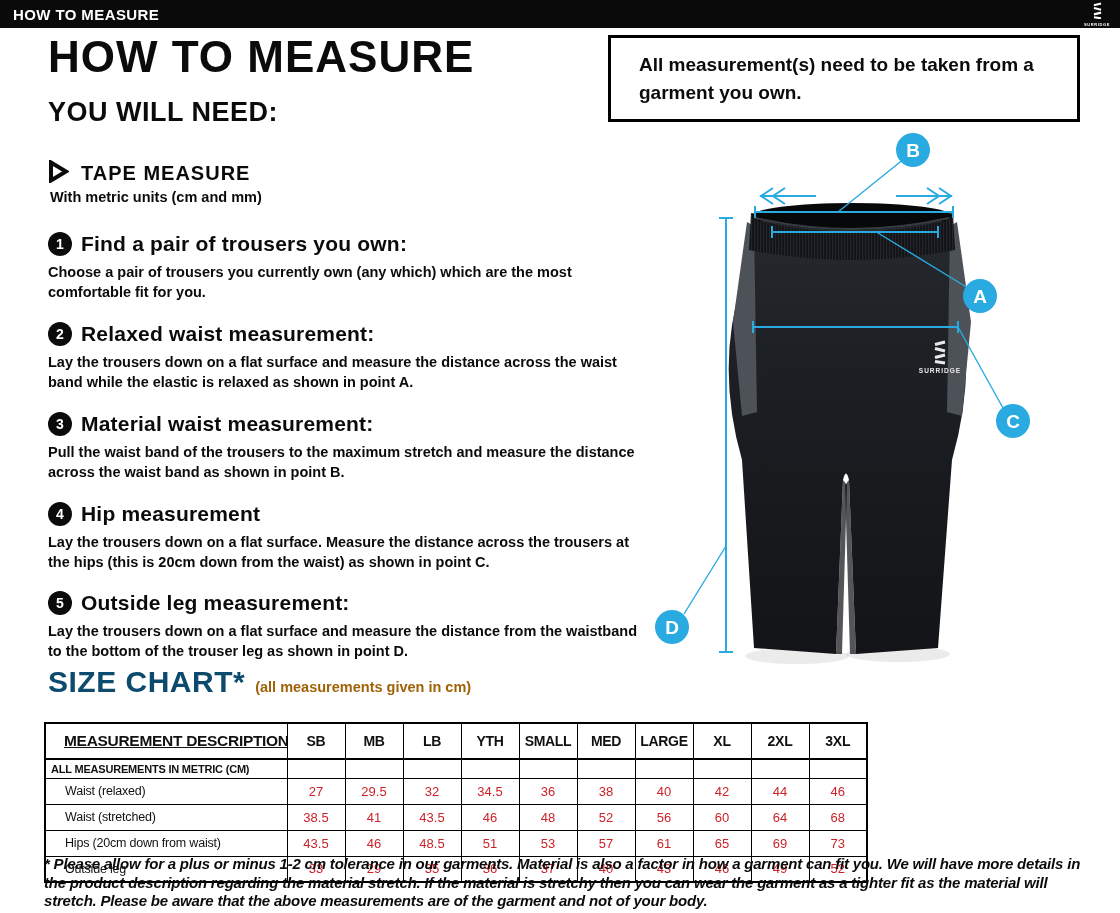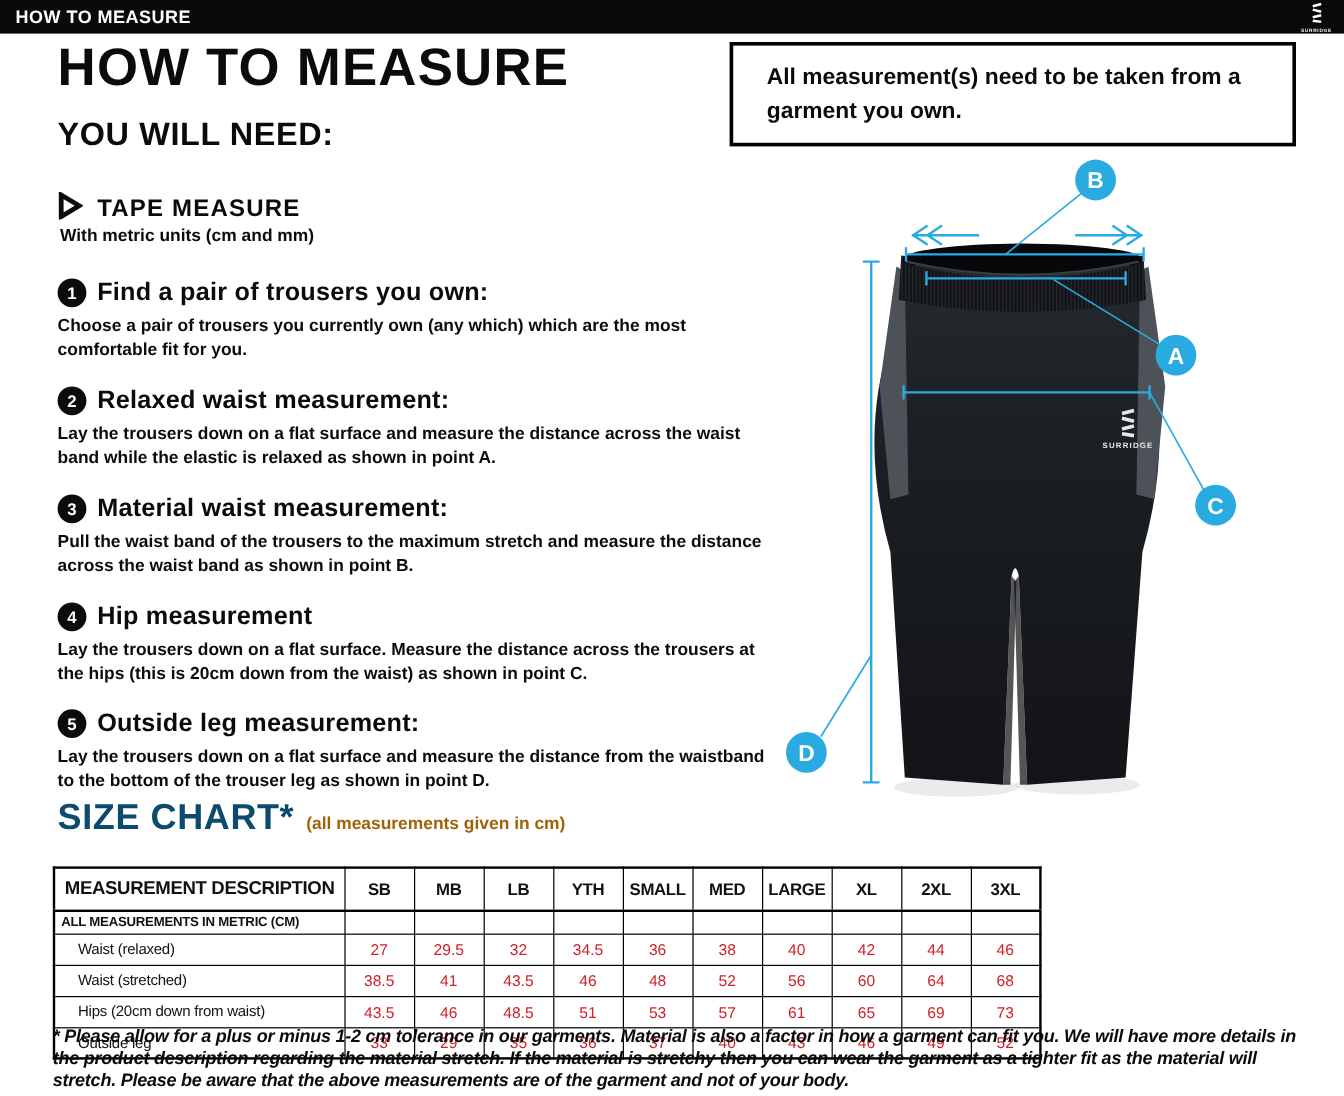--- a/index.html
+++ b/index.html
@@ -40,21 +40,21 @@
   .sc-row { position:absolute; left:48px; top:665px; display:flex; align-items:baseline; gap:10px; }
   .sc-title { font-size:30px; font-weight:800; letter-spacing:.5px; color:#0c4a6e; }
   .sc-sub { font-size:14.5px; font-weight:700; color:#a16207; }
 
   
   .size-table { position:absolute; left:44px; top:722px; width:822px; border-collapse:collapse;
                 border:2px solid #000; table-layout:fixed; }
   .size-table th, .size-table td { border:1px solid #000; text-align:center; vertical-align:middle;
                 padding:0 2px; overflow:hidden; white-space:nowrap; }
   .size-table th { height:36px; font-size:14px; font-weight:700; letter-spacing:-.3px; }
-  .size-table th.desc { font-size:15.5px; text-align:left; padding-left:8px; }
+  .size-table th.desc { font-size:15.5px; text-align:left; padding-left:18px;text-decoration:underline; }
   .size-table col.c-desc { width:242px; }
   .size-table col.c-size { width:58px; }
   .size-table tr.metric-row td { height:19px; }
   .size-table td.metric { font-size:11px; font-weight:700; text-align:left; padding-left:5px; letter-spacing:-.2px; }
   .size-table tbody tr td { height:26px; }
   .size-table td.desc { font-size:12.5px; text-align:left; padding-left:19px; font-weight:400; letter-spacing:-.2px; }
   .size-table td.val { color:var(--val-color,#cc2229); font-size:13px; font-weight:400; }
   .size-table thead tr { border-bottom:2px solid #000; }
 
   

